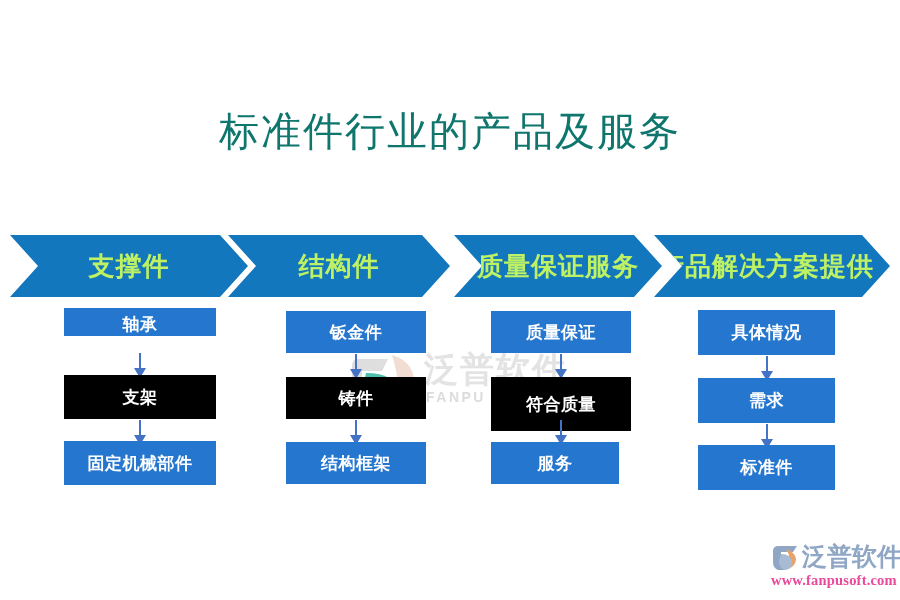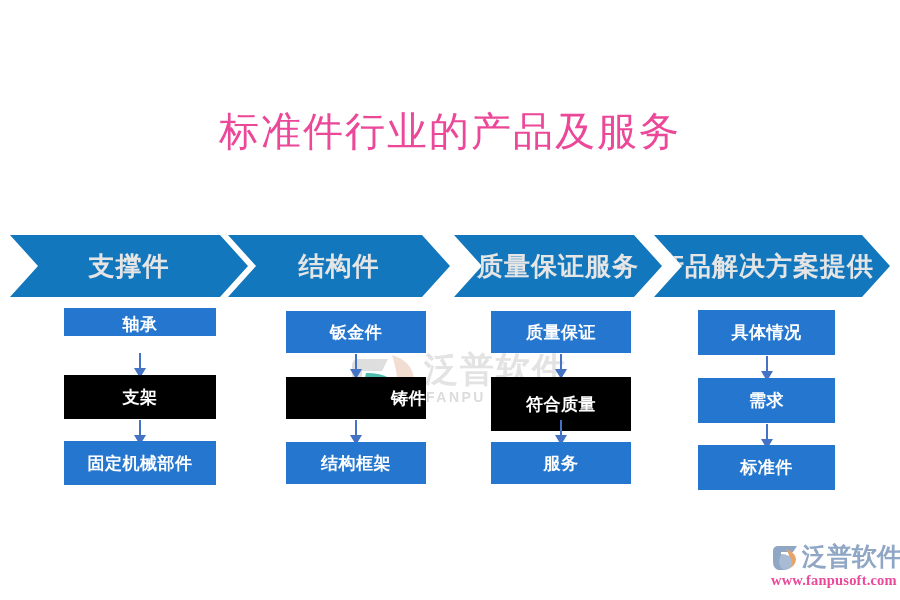--- a/index.html
+++ b/index.html
@@ -21,21 +21,21 @@
   
   #title {
     position: absolute;
     left: 0;
     top: 104px;
     width: 900px;
     text-align: center;
     font-family: "Liberation Serif", "DejaVu Serif", serif;
     font-size: 40px;
     letter-spacing: 2px;
-    color: #ec4899;
+    color: #0f766e;
     white-space: nowrap;
     user-select: none;
   }
 
   
   #watermark {
     position: absolute;
     left: 352px;
     top: 345px;
     width: 260px;
@@ -87,21 +87,21 @@
     height: 62px;
     background: #1277bc;
     display: flex;
     align-items: center;
     justify-content: center;
   }
   .chev-label {
     font-family: "Liberation Serif", "DejaVu Serif", serif;
     font-size: 26px;
     font-weight: 700;
-    color: #e5e5e5;
+    color: #bef264;
     white-space: nowrap;
     letter-spacing: 1px;
     user-select: none;
   }
 
   
   .col {
     position: absolute;
   }
   .node {
@@ -228,21 +228,21 @@
 
   <div class="col" style="left:0; top:0; width:900px; height:600px;">
 
     <div class="node blue" style="left:286px; top:311px; width:140px; height:42px;">
       <span>钣金件</span>
     </div>
     <svg class="arrow" style="left:347px; top:354px;" viewBox="0 0 18 26">
       <path d="M8 0 L10 0 L10 15 L15 15 L9 25 L3 15 L8 15 Z" fill="#4472c4"></path>
     </svg>
 
-    <div class="node teal" style="left:286px; top:377px; width:140px; height:42px;justify-content:flex-end;">
+    <div class="node teal" style="left:286px; top:377px; width:140px; height:42px;">
       <span>铸件</span>
     </div>
     <svg class="arrow" style="left:347px; top:420px;" viewBox="0 0 18 26">
       <path d="M8 0 L10 0 L10 15 L15 15 L9 25 L3 15 L8 15 Z" fill="#4472c4"></path>
     </svg>
 
     <div class="node blue" style="left:286px; top:442px; width:140px; height:42px;">
       <span>结构框架</span>
     </div>
   </div>
@@ -256,21 +256,21 @@
       <path d="M8 0 L10 0 L10 15 L15 15 L9 25 L3 15 L8 15 Z" fill="#4472c4"></path>
     </svg>
 
     <div class="node teal" style="left:491px; top:377px; width:140px; height:54px;">
       <span>符合质量</span>
     </div>
     <svg class="arrow" style="left:552px; top:420px;" viewBox="0 0 18 26">
       <path d="M8 0 L10 0 L10 15 L15 15 L9 25 L3 15 L8 15 Z" fill="#4472c4"></path>
     </svg>
 
-    <div class="node blue" style="left:491px; top:442px; width:140px; height:42px;">
+    <div class="node blue" style="left:491px; top:442px; width:128px; height:42px;">
       <span>服务</span>
     </div>
   </div>
 
   <div class="col" style="left:0; top:0; width:900px; height:600px;">
 
     <div class="node blue" style="left:698px; top:310px; width:137px; height:45px;">
       <span>具体情况</span>
     </div>
     <svg class="arrow" style="left:758px; top:356px;" viewBox="0 0 18 26">

